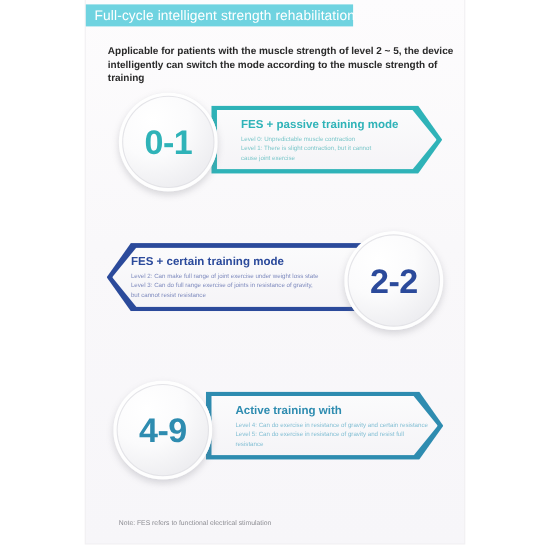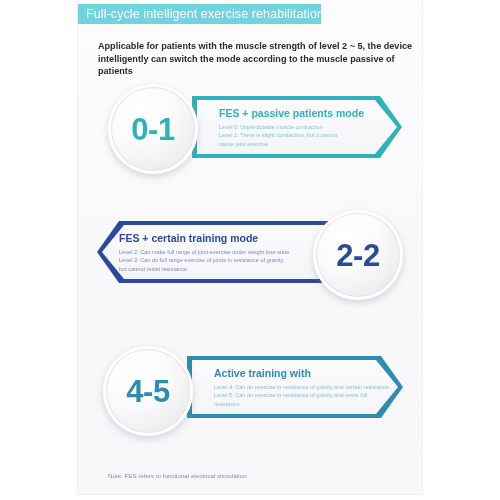--- a/index.html
+++ b/index.html
@@ -130,39 +130,39 @@
   }
 </style>
 </head>
 <body>
 
 <div id="page">
 
   <div class="card"></div>
 
   <div class="header-bar">
-    <span class="title">Full-cycle intelligent exercise rehabilitation</span>
+    <span class="title">Full-cycle intelligent strength rehabilitation</span>
   </div>
 
   <div class="intro">
     <div>Applicable for patients with the muscle strength of level 2 ~ 5, the device</div>
-    <div>intelligently can switch the mode according to the muscle passive of patients</div>
+    <div>intelligently can switch the mode according to the muscle strength of training</div>
   </div>
 
   <div class="row">
 
     <div class="chev chev-right chev-outer" style="left:192px; top:96px; width:210px; height:62px; background:#2fb3b8;"></div>
 
     <div class="chev chev-right chev-inner" style="left:197px; top:100px; width:200px; height:54px;"></div>
 
     <div class="badge" style="left:108px; top:84px;justify-content:center;">
       <span class="num" style="color:#2fb3b8;">0-1</span>
     </div>
 
-    <div class="mode-title" style="left:219px; top:107px; color:#2fb3b8;">FES + passive patients mode</div>
+    <div class="mode-title" style="left:219px; top:107px; color:#2fb3b8;">FES + passive training mode</div>
 
     <div class="mode-desc" style="left:219px; top:123px; color:#7ec8cb;">
       <div>Level 0: Unpredictable muscle contraction</div>
       <div>Level 1: There is slight contraction, but it cannot</div>
       <div>cause joint exercise</div>
     </div>
   </div>
 
   <div class="row">
     <div class="chev chev-left chev-outer" style="left:97px; top:221px; width:253px; height:62px; background:#2b4a9b;"></div>
@@ -179,21 +179,21 @@
       <div>Level 3: Can do full range exercise of joints in resistance of gravity,</div>
       <div>but cannot resist resistance</div>
     </div>
   </div>
 
   <div class="row">
     <div class="chev chev-right chev-outer" style="left:187px; top:356px; width:216px; height:62px; background:#2e8cb0;"></div>
     <div class="chev chev-right chev-inner" style="left:192px; top:360px; width:206px; height:54px;"></div>
 
     <div class="badge" style="left:103px; top:346px;">
-      <span class="num" style="color:#2e8cb0;">4-5</span>
+      <span class="num" style="color:#2e8cb0;">4-9</span>
     </div>
 
     <div class="mode-title" style="left:214px; top:367px; color:#2e8cb0;">Active training with</div>
 
     <div class="mode-desc" style="left:214px; top:383px; color:#86c0d5;">
       <div>Level 4: Can do exercise in resistance of gravity and certain resistance</div>
       <div>Level 5: Can do exercise in resistance of gravity and resist full</div>
       <div>resistance</div>
     </div>
   </div>

